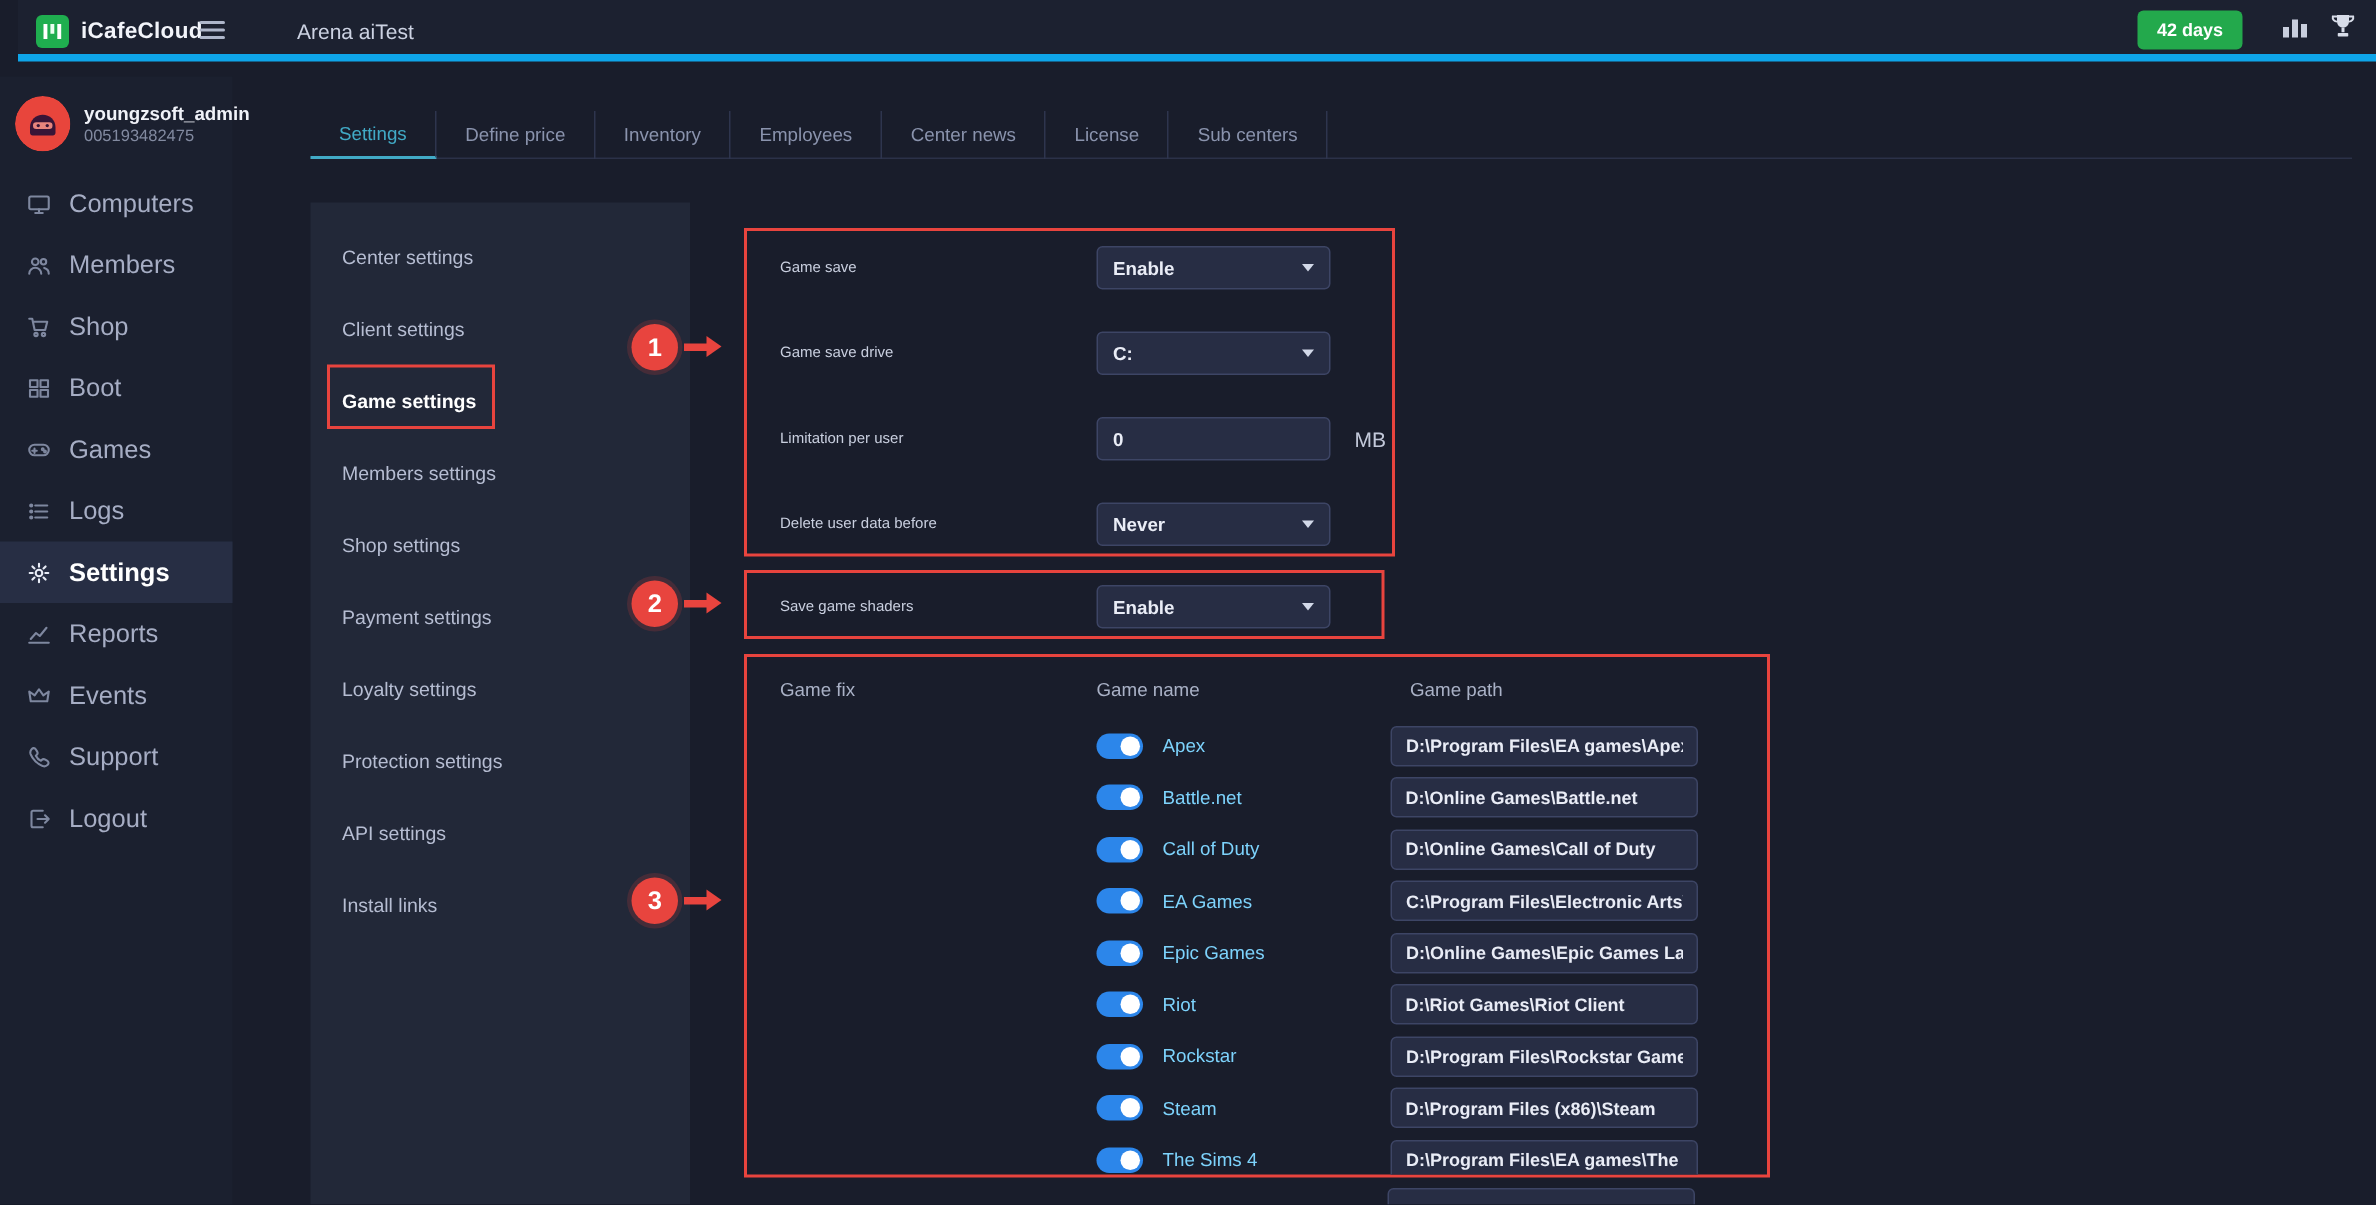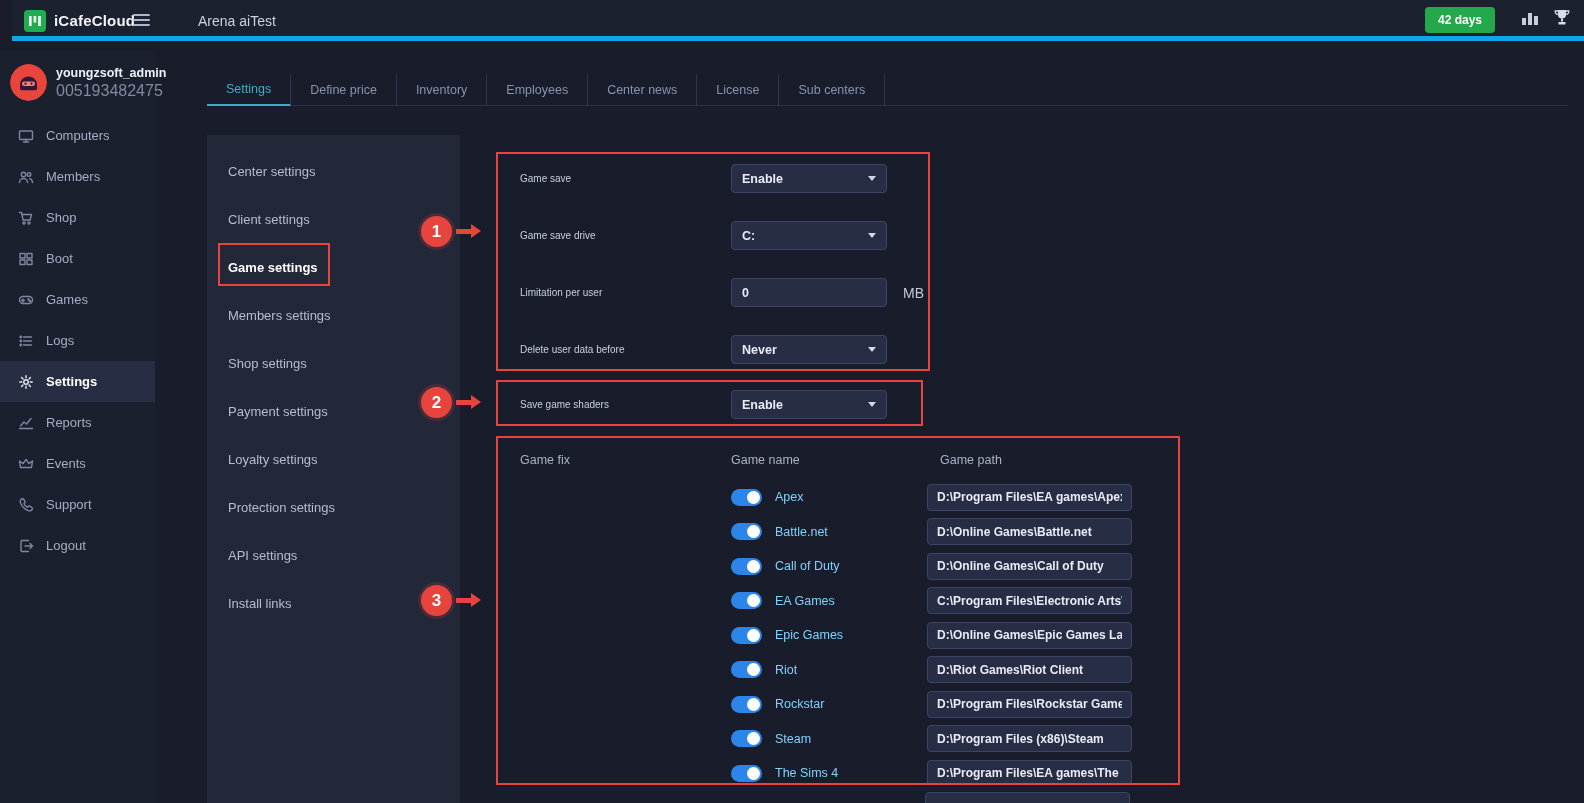--- a/index.html
+++ b/index.html
@@ -17,22 +17,22 @@
   .tb-icon{position:absolute;top:10px;cursor:pointer;line-height:0}
   .icon-ranking{right:57px}
   .icon-trophy{right:24px;top:8px}
   .icon-partial{position:absolute;right:-5px;top:6px;width:14px;height:24px;background:#d5dae6;border-radius:3px}
 
   
   .sidebar{position:absolute;top:51px;left:0;width:155px;height:762px;background:#1b202f}
   .user-block{display:flex;align-items:center;gap:9px;padding:13px 8px 14px 10px;cursor:pointer}
   .avatar{width:37px;height:37px;border-radius:50%;flex:0 0 37px;overflow:hidden;line-height:0}
   .user-name{color:#f0f2f8;font-weight:700;font-size:12.5px;white-space:nowrap}
-  .user-id{color:#828aa0;font-size:16px;margin-top:2px}
-  .side-item{display:flex;align-items:center;gap:12px;height:41px;padding-left:18px;color:#a6adc4;font-size:13px;cursor:pointer}
+  .user-id{color:#828aa0;font-size:11px;margin-top:2px}
+  .side-item{display:flex;align-items:center;gap:12px;height:41px;padding-left:18px;color:#a6adc4;font-size:17px;cursor:pointer}
   .side-item.active{background:#272e44;color:#fff;font-weight:700}
   .si{fill:none;stroke:#7e879f;stroke-width:1.4;stroke-linecap:round;stroke-linejoin:round;flex:0 0 16px}
   .side-item.active .si{stroke:#e9edf7}
 
   
   .tabs{position:absolute;left:207px;top:74px;right:16px;height:32px;display:flex;border-bottom:1px solid #2b3148}
   .tab{display:flex;align-items:center;padding:0 19px;font-size:12.5px;color:#8a93ad;border-right:1px solid #2e354e;cursor:pointer;height:32px}
   .tab.active{color:#41aac6;border-bottom:2px solid #41aac6}
 
   

